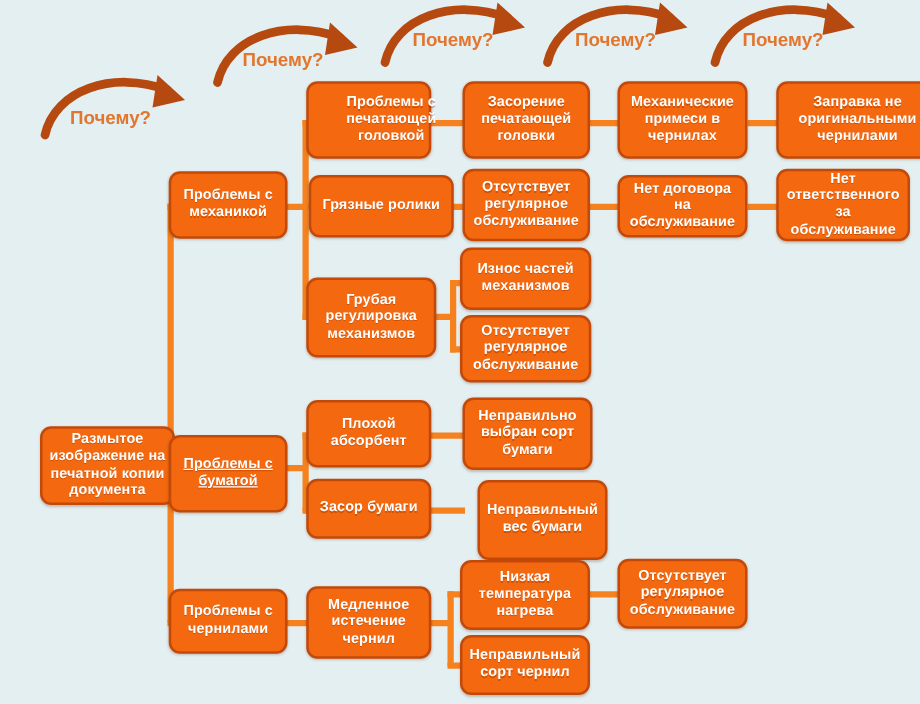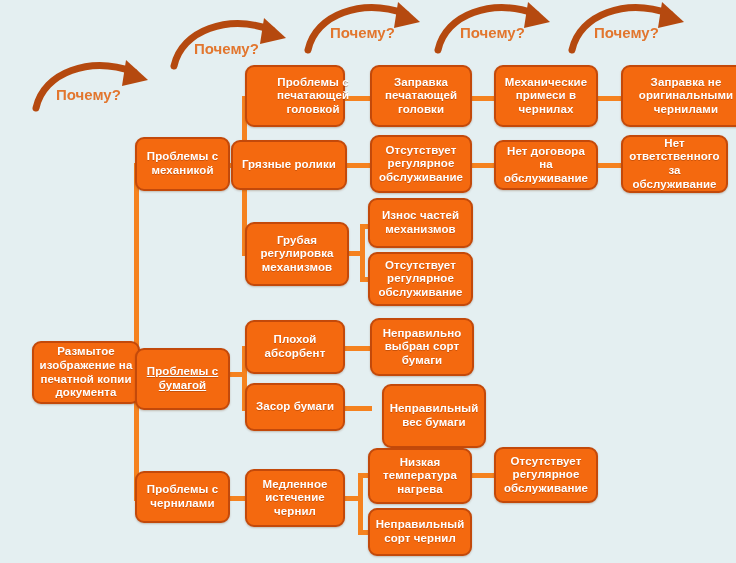--- a/index.html
+++ b/index.html
@@ -102,29 +102,29 @@
 
   <div class="conn h" style="left:471px;top:473px;width:24px;"></div>
 
   <div class="node root" style="left:10px;top:341px;width:108px;height:63px;margin-left:22px;">Размытое изображение на печатной копии документа</div>
 
   <div class="node" style="left:135px;top:137px;width:95px;height:54px;">Проблемы с механикой</div>
   <div class="node" style="left:135px;top:348px;width:95px;height:62px;text-decoration:underline;">Проблемы с бумагой</div>
   <div class="node" style="left:135px;top:471px;width:95px;height:52px;">Проблемы с чернилами</div>
 
   <div class="node" style="left:245px;top:65px;width:100px;height:62px;padding-left:40px;">Проблемы с печатающей головкой</div>
-  <div class="node" style="left:231px;top:140px;width:116px;height:50px;">Грязные ролики</div>
+  <div class="node" style="left:247px;top:140px;width:116px;height:50px;">Грязные ролики</div>
   <div class="node" style="left:245px;top:222px;width:104px;height:64px;">Грубая регулировка механизмов</div>
 
   <div class="node" style="left:245px;top:320px;width:100px;height:54px;">Плохой абсорбент</div>
   <div class="node" style="left:245px;top:383px;width:100px;height:48px;">Засор  бумаги</div>
 
   <div class="node" style="left:245px;top:469px;width:100px;height:58px;">Медленное истечение чернил</div>
 
-  <div class="node" style="left:370px;top:65px;width:102px;height:62px;">Заправка печатающей головки</div>
+  <div class="node" style="left:370px;top:65px;width:102px;height:62px;">Засорение печатающей головки</div>
   <div class="node" style="left:370px;top:135px;width:102px;height:58px;">Отсутствует регулярное обслуживание</div>
   <div class="node" style="left:368px;top:198px;width:105px;height:50px;">Износ частей механизмов</div>
   <div class="node" style="left:368px;top:252px;width:105px;height:54px;">Отсутствует регулярное обслуживание</div>
 
   <div class="node" style="left:370px;top:318px;width:104px;height:58px;">Неправильно выбран сорт бумаги</div>
   <div class="node" style="left:370px;top:384px;width:104px;height:64px;margin-left:12px;">Неправильный вес бумаги</div>
 
   <div class="node" style="left:368px;top:448px;width:104px;height:56px;">Низкая температура нагрева</div>
   <div class="node" style="left:368px;top:508px;width:104px;height:48px;">Неправильный сорт чернил</div>
 

